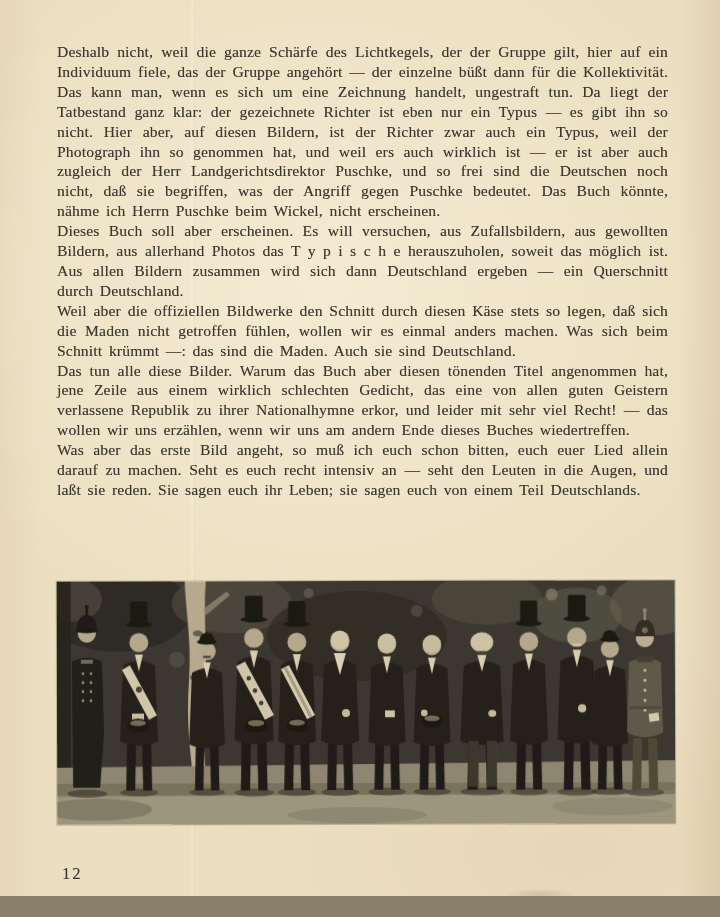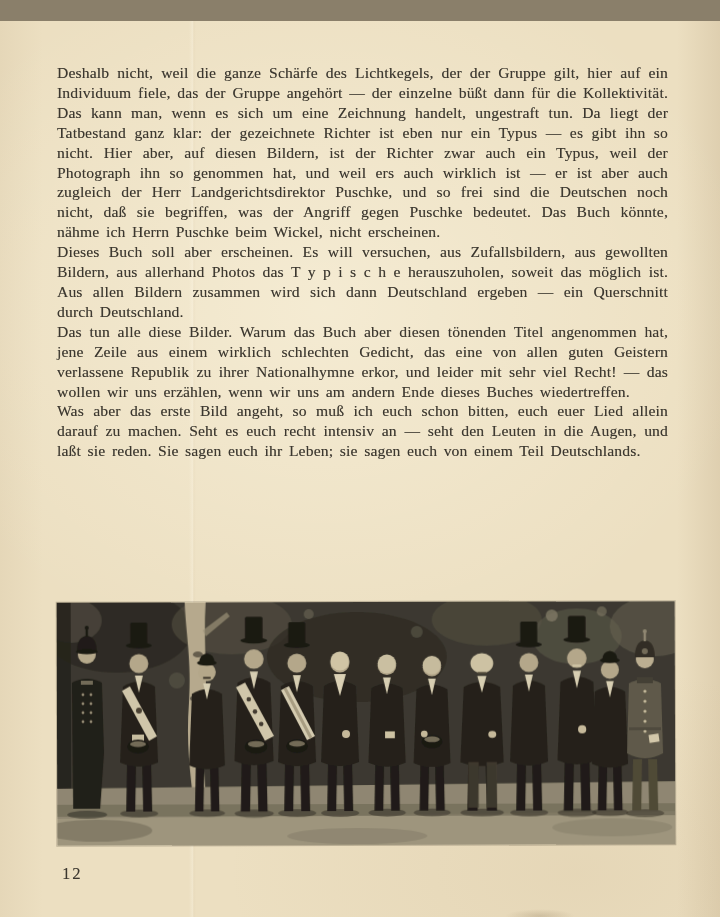--- a/index.html
+++ b/index.html
@@ -5,21 +5,20 @@
   html,body{margin:0;padding:0;background:#8a7f6a;}
   .page{
     position:relative;width:720px;height:896px;overflow:hidden;
     background:
       radial-gradient(ellipse 620px 520px at 45% 32%, rgba(255,250,232,0.45), rgba(255,250,232,0) 70%),
       radial-gradient(ellipse 500px 300px at 80% 95%, rgba(170,140,95,0.10), rgba(170,140,95,0) 70%),
       linear-gradient(to right, rgba(150,120,80,0.08), rgba(150,120,80,0) 6%, rgba(150,120,80,0) 94%, rgba(140,110,70,0.14)),
       #ecdfc1;
     font-family:"Liberation Serif","DejaVu Serif",serif;
     color:#3b372f;
-    margin-top:21px;
   }
   .crease{
     position:absolute;left:189px;top:0;width:7px;height:917px;
     background:linear-gradient(to right, rgba(252,247,232,0), rgba(252,247,232,0.55) 50%, rgba(205,185,150,0.18) 70%, rgba(252,247,232,0));
     opacity:.55;pointer-events:none;
   }
   .smudge{
     position:absolute;left:505px;top:888px;width:70px;height:14px;
     background:radial-gradient(ellipse at 50% 50%, rgba(120,100,70,0.22), rgba(120,100,70,0) 70%);
   }
@@ -30,35 +29,36 @@
     text-shadow:0.25px 0.25px 0 rgba(59,55,47,0.45);
   }
   .text-block p{margin:0;padding:0;hyphens:none;}
   .photo-frame{
     position:absolute;left:57px;top:581px;width:618px;height:243px;margin:0;
     transform:rotate(-0.15deg);
     box-shadow:0 0 0 1px rgba(60,50,35,0.25);
   }
   .photo-frame svg{display:block;width:618px;height:243px;filter:contrast(0.97) sepia(0.10);}
   .page-number{
-    position:absolute;left:62px;top:843px;font-size:16.5px;letter-spacing:2px;
+    position:absolute;left:62px;top:864px;font-size:16.5px;letter-spacing:2px;
     text-shadow:0.25px 0.25px 0 rgba(59,55,47,0.4);
   }
 </style>
 </head>
 <body>
 
 <div class="page">
 
   <div class="crease"></div>
   <div class="smudge"></div>
 
   <div class="text-block">
     <p>Deshalb nicht, weil die ganze Schärfe des Lichtkegels, der der Gruppe gilt, hier auf ein Individuum fiele, das der Gruppe angehört — der einzelne büßt dann für die Kollektivität. Das kann man, wenn es sich um eine Zeichnung handelt, ungestraft tun. Da liegt der Tatbestand ganz klar: der gezeichnete Richter ist eben nur ein Typus — es gibt ihn so nicht. Hier aber, auf diesen Bildern, ist der Richter zwar auch ein Typus, weil der Photograph ihn so genommen hat, und weil ers auch wirklich ist — er ist aber auch zugleich der Herr Landgerichtsdirektor Puschke, und so frei sind die Deutschen noch nicht, daß sie begriffen, was der Angriff gegen Puschke bedeutet. Das Buch könnte, nähme ich Herrn Puschke beim Wickel, nicht erscheinen.</p>
     <p>Dieses Buch soll aber erscheinen. Es will versuchen, aus Zufallsbildern, aus gewollten Bildern, aus allerhand Photos das T y p i s c h e herauszuholen, soweit das möglich ist. Aus allen Bildern zusammen wird sich dann Deutschland ergeben — ein Querschnitt durch Deutschland.</p>
+    <p>Weil aber die offiziellen Bildwerke den Schnitt durch diesen Käse stets so legen, daß sich die Maden nicht getroffen fühlen, wollen wir es einmal anders machen. Was sich beim Schnitt krümmt —: das sind die Maden. Auch sie sind Deutschland.</p>
     <p>Das tun alle diese Bilder. Warum das Buch aber diesen tönenden Titel angenommen hat, jene Zeile aus einem wirklich schlechten Gedicht, das eine von allen guten Geistern verlassene Republik zu ihrer Nationalhymne erkor, und leider mit sehr viel Recht! — das wollen wir uns erzählen, wenn wir uns am andern Ende dieses Buches wiedertreffen.</p>
     <p>Was aber das erste Bild angeht, so muß ich euch schon bitten, euch euer Lied allein darauf zu machen. Seht es euch recht intensiv an — seht den Leuten in die Augen, und laßt sie reden. Sie sagen euch ihr Leben; sie sagen euch von einem Teil Deutschlands.</p>
   </div>
 
   <figure class="photo-frame">
     <svg viewBox="0 0 618 243" xmlns="http://www.w3.org/2000/svg">
       <defs>
         <filter id="soften" x="-5%" y="-5%" width="110%" height="110%">
           <feGaussianBlur stdDeviation="0.75"></feGaussianBlur>
         </filter>

